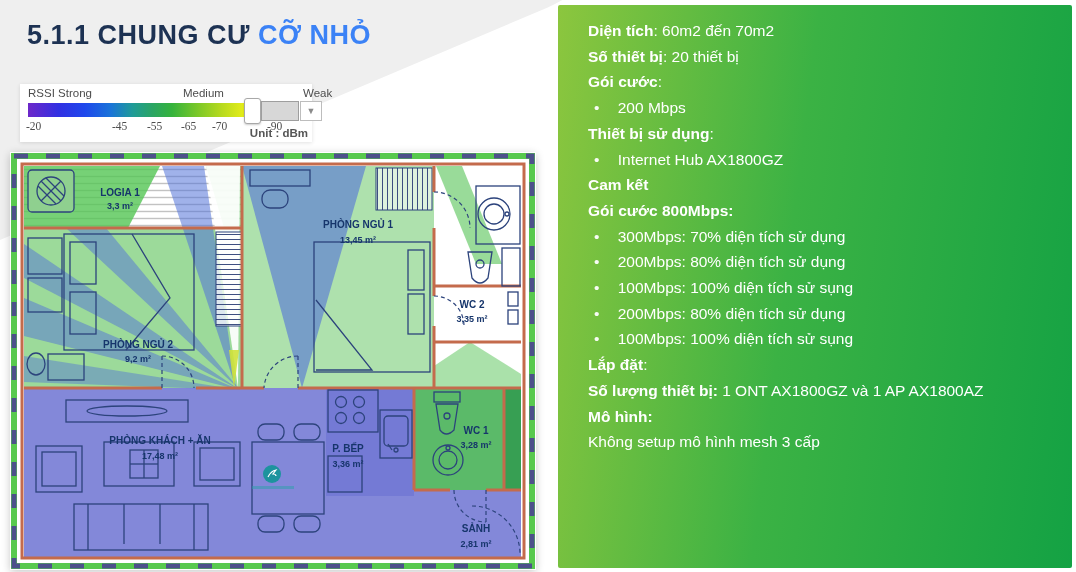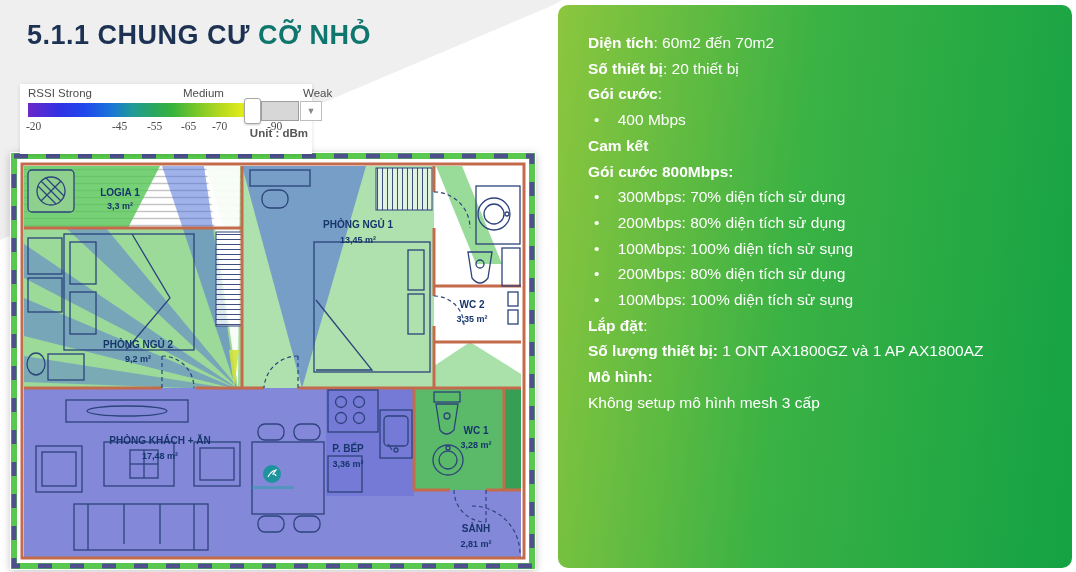--- a/index.html
+++ b/index.html
@@ -4,23 +4,23 @@
 <style>
   html,body{margin:0;padding:0;}
   body{width:1076px;height:572px;position:relative;overflow:hidden;background:#ffffff;
        font-family:"Liberation Sans",sans-serif;}
   .bg-blob{position:absolute;left:-430px;top:-470px;width:1010px;height:650px;
            background:#efefef;border-radius:130px;transform:rotate(-23deg);z-index:0;}
   
   .title{position:absolute;left:27px;top:20px;z-index:3;font-size:27px;font-weight:800;
          letter-spacing:.5px;white-space:nowrap;}
   .title .t-navy{color:#1d3253;}
-  .title .t-green{color:#0f766e;}
+  .title .t-green{color:#3b82f6;}
   
-  .legend{position:absolute;left:20px;top:84px;width:292px;height:70px;background:#fff;
+  .legend{position:absolute;left:20px;top:84px;width:292px;height:58px;background:#fff;
           box-shadow:0 1px 4px rgba(0,0,0,.12);z-index:3;font-size:11.5px;color:#4d4d4d;}
   .legend .lbl{position:absolute;top:3px;white-space:nowrap;}
   .legend .lbl-rssi{left:8px;}
   .legend .lbl-medium{left:163px;}
   .legend .lbl-weak{left:247px;margin-left:36px;}
   .grad-bar{position:absolute;left:8px;top:19px;width:218px;height:14px;
     background:linear-gradient(90deg,#6d28c9 0%,#3230e2 14%,#1f48ec 26%,#1a74d8 38%,
        #1f9b97 48%,#2aa564 57%,#35b33c 66%,#7cc828 78%,#b8da1e 89%,#e9ef19 100%);}
   .grad-handle{position:absolute;left:224px;top:14px;width:15px;height:24px;background:#fff;
     border:1px solid #a8a8a8;border-radius:3px;box-shadow:0 1px 2px rgba(0,0,0,.2);}
@@ -33,22 +33,22 @@
   .tick-3{left:161px;} .tick-4{left:192px;} .tick-5{left:247px;}
   .legend .unit{position:absolute;right:4px;top:43px;font-weight:bold;color:#555;}
   
   .plan-wrap{position:absolute;left:10px;top:152px;width:526px;height:418px;z-index:2;
     background:#1d4ed8;box-shadow:0 2px 8px rgba(0,0,0,.22);border-radius:3px;}
   .plan-wrap svg{display:block;}
   .room-label{font-weight:bold;fill:#16356b;font-size:10px;text-anchor:middle;}
   .room-area{font-weight:bold;fill:#16356b;font-size:9px;text-anchor:middle;}
   
   .panel{position:absolute;left:558px;top:5px;width:514px;height:563px;z-index:3;
-    border-radius:10px;background:linear-gradient(97deg,#8cc63e 0%,#3bb244 45%,#14a244 100%);
-    box-sizing:border-box;padding:25px 18px 16px 30px;color:#ffffff;}
+    border-radius:2px;background:linear-gradient(97deg,#8cc63e 0%,#3bb244 45%,#14a244 100%);
+    box-sizing:border-box;padding:13px 18px 16px 30px;color:#ffffff;}
   .pline{font-size:15.5px;line-height:25.7px;min-height:25.7px;font-weight:400;}
   .pline b{font-weight:700;}
   .pline[data-type="bullet"]{padding-left:6px;}
   .pline[data-type="bullet"]::before{content:"\2022";margin-right:14px;opacity:.95;}
 </style>
 </head>
 <body>
 
 <div class="bg-blob"></div>
 
@@ -265,21 +265,27 @@
 <div class="pline" data-type="kv">
       <b>Diện tích</b><span>: 60m2 đến 70m2</span>
     </div>
     <div class="pline" data-type="kv">
       <b>Số thiết bị</b><span>: 20 thiết bị</span>
     </div>
     <div class="pline" data-type="kv">
       <b>Gói cước</b><span>:</span>
     </div>
     <div class="pline" data-type="bullet">
-      <span>400 Mbps</span>
+      <span>200 Mbps</span>
+    </div>
+    <div class="pline" data-type="kv">
+      <b>Thiết bị sử dụng</b><span>:</span>
+    </div>
+    <div class="pline" data-type="bullet">
+      <span>Internet Hub AX1800GZ</span>
     </div>
     <div class="pline" data-type="kv">
       <b>Cam kết</b>
     </div>
     <div class="pline" data-type="kv">
       <b>Gói cước 800Mbps:</b>
     </div>
     <div class="pline" data-type="bullet">
       <span>300Mbps: 70% diện tích sử dụng</span>
     </div>

